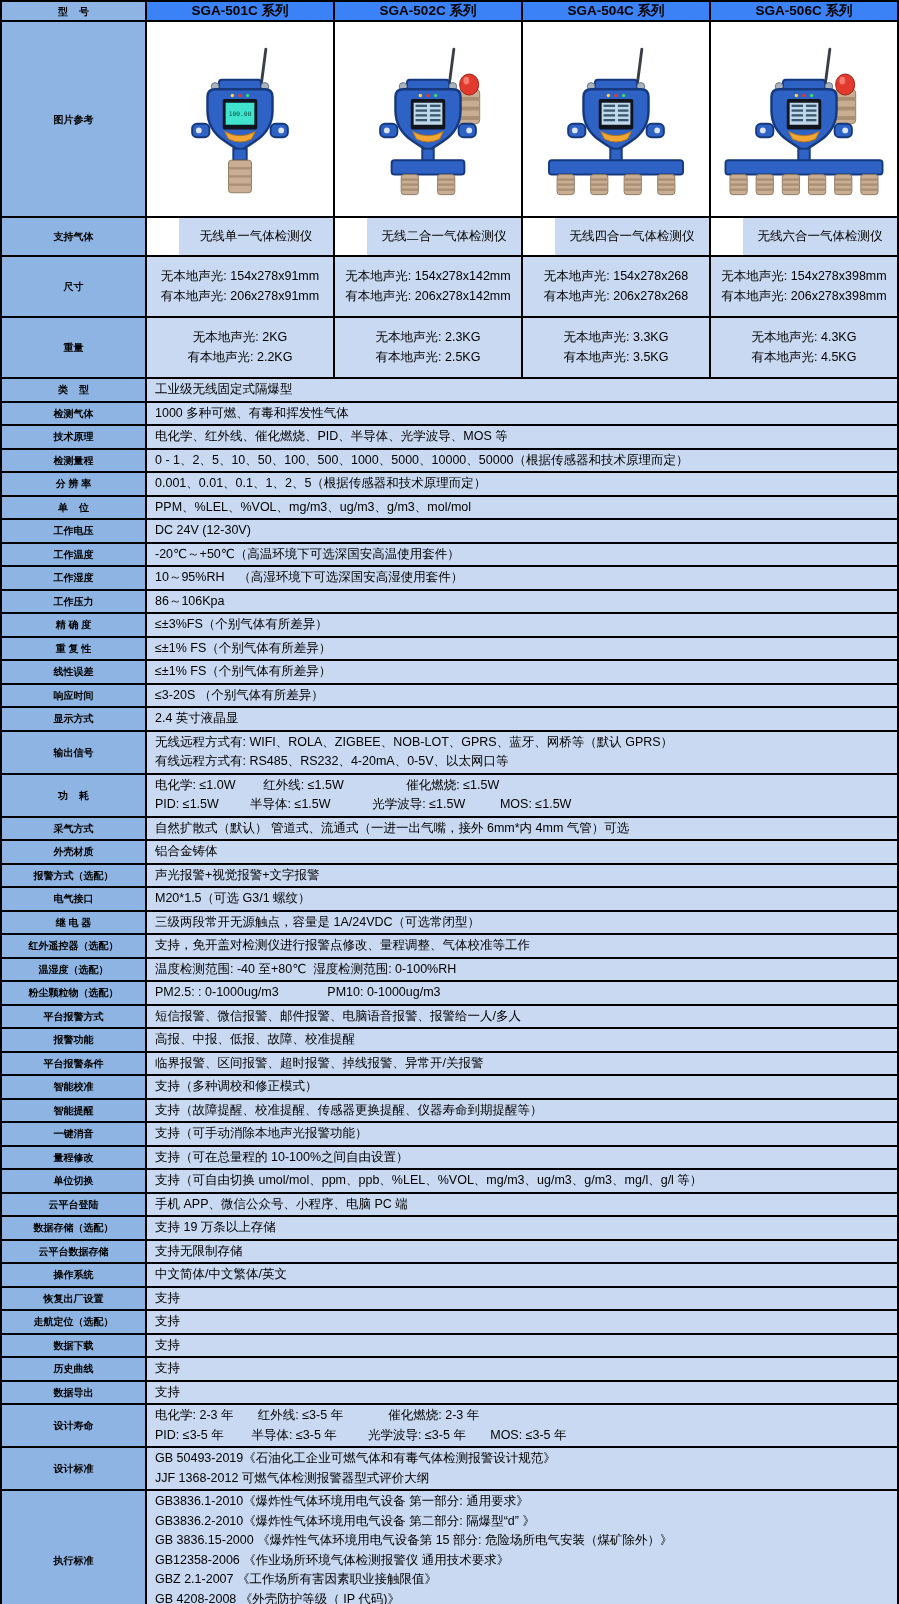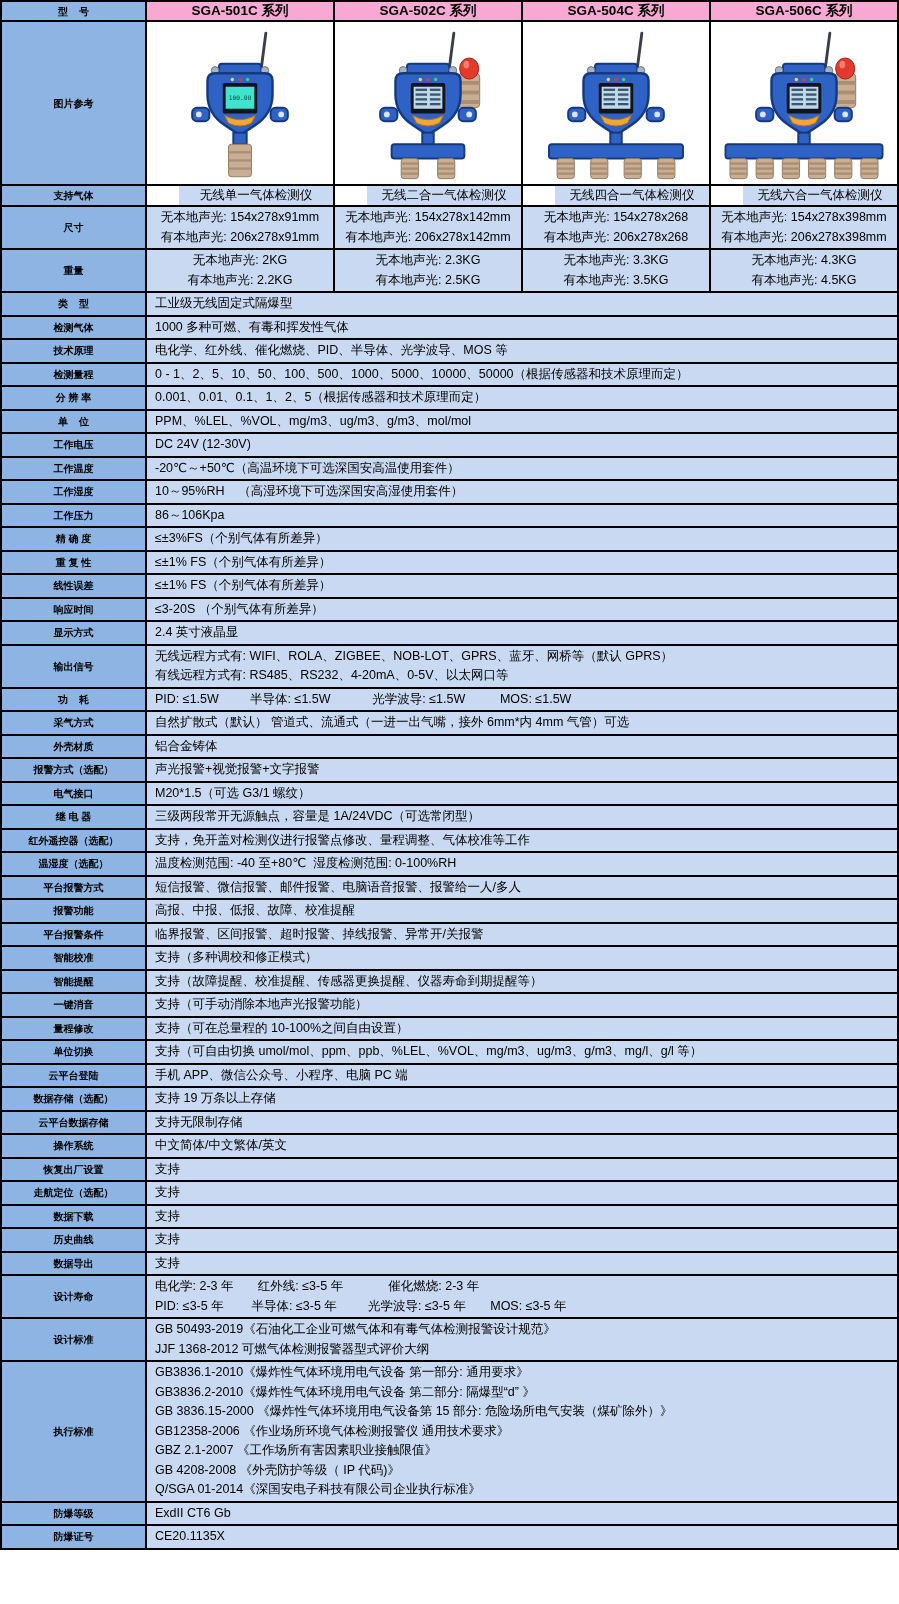--- a/index.html
+++ b/index.html
@@ -17,36 +17,36 @@
     white-space:pre-wrap; line-height:15px; padding:1px 2px;
   }
   .value-cell {
     flex:1 1 auto; background:#C9D9F1; padding:1px 8px;
     display:flex; flex-direction:column; justify-content:center;
     font-size:12.5px;
   }
   .line { white-space:pre-wrap; line-height:19.5px; }
   .header-row { min-height:20px; }
   .model-cell {
-    flex:1 1 0; background:#f9a8d4; display:flex; align-items:center; justify-content:center;
+    flex:1 1 0; background:#3b82f6; display:flex; align-items:center; justify-content:center;
     font-weight:bold; font-size:13.5px; border-right:2px solid #000;
   }
   .model-cell:last-child, .img-cell:last-child, .quad-cell:last-child { border-right:none; }
-  .image-row { height:164px; }
+  .image-row { height:196px; }
   .img-cell {
     flex:1 1 0; background:#fff; border-right:2px solid #000;
     display:flex; align-items:center; justify-content:center;
   }
   .gas-row { min-height:21px;gap:32px; }
   .size-row { min-height:41px; }
   .weight-row { min-height:40px; }
   .quad-cell {
     flex:1 1 0; background:#C9D9F1; border-right:2px solid #000;
     display:flex; flex-direction:column; align-items:center; justify-content:center;
-    font-size:12.5px; text-align:center; padding:1px 2px;
+    font-size:12.5px; text-align:center; padding:10px 2px;
   }
   .spec-row { min-height:19.5px; }
 </style>
 </head>
 <body>
 
 <div class="tbl">
 
   <div class="row header-row">
     <div class="cell label-cell">型    号</div>
@@ -408,20 +408,21 @@
       <div class="row spec-row">
         <div class="cell label-cell">输出信号</div>
         <div class="cell value-cell">
           <div class="line">无线远程方式有: WIFI、ROLA、ZIGBEE、NOB-LOT、GPRS、蓝牙、网桥等（默认 GPRS）</div>
           <div class="line">有线远程方式有: RS485、RS232、4-20mA、0-5V、以太网口等</div>
         </div>
       </div>
       <div class="row spec-row">
         <div class="cell label-cell">功    耗</div>
         <div class="cell value-cell">
+          <div class="line">电化学: ≤1.0W        红外线: ≤1.5W                  催化燃烧: ≤1.5W</div>
           <div class="line">PID: ≤1.5W         半导体: ≤1.5W            光学波导: ≤1.5W          MOS: ≤1.5W</div>
         </div>
       </div>
       <div class="row spec-row">
         <div class="cell label-cell">采气方式</div>
         <div class="cell value-cell">
           <div class="line">自然扩散式（默认） 管道式、流通式（一进一出气嘴，接外 6mm*内 4mm 气管）可选</div>
         </div>
       </div>
       <div class="row spec-row">
@@ -451,20 +452,26 @@
       <div class="row spec-row">
         <div class="cell label-cell">红外遥控器（选配）</div>
         <div class="cell value-cell">
           <div class="line">支持，免开盖对检测仪进行报警点修改、量程调整、气体校准等工作</div>
         </div>
       </div>
       <div class="row spec-row">
         <div class="cell label-cell">温湿度（选配）</div>
         <div class="cell value-cell">
           <div class="line">温度检测范围: -40 至+80℃  湿度检测范围: 0-100%RH</div>
+        </div>
+      </div>
+      <div class="row spec-row">
+        <div class="cell label-cell">粉尘颗粒物（选配）</div>
+        <div class="cell value-cell">
+          <div class="line">PM2.5: : 0-1000ug/m3              PM10: 0-1000ug/m3</div>
         </div>
       </div>
       <div class="row spec-row">
         <div class="cell label-cell">平台报警方式</div>
         <div class="cell value-cell">
           <div class="line">短信报警、微信报警、邮件报警、电脑语音报警、报警给一人/多人</div>
         </div>
       </div>
       <div class="row spec-row">
         <div class="cell label-cell">报警功能</div>

